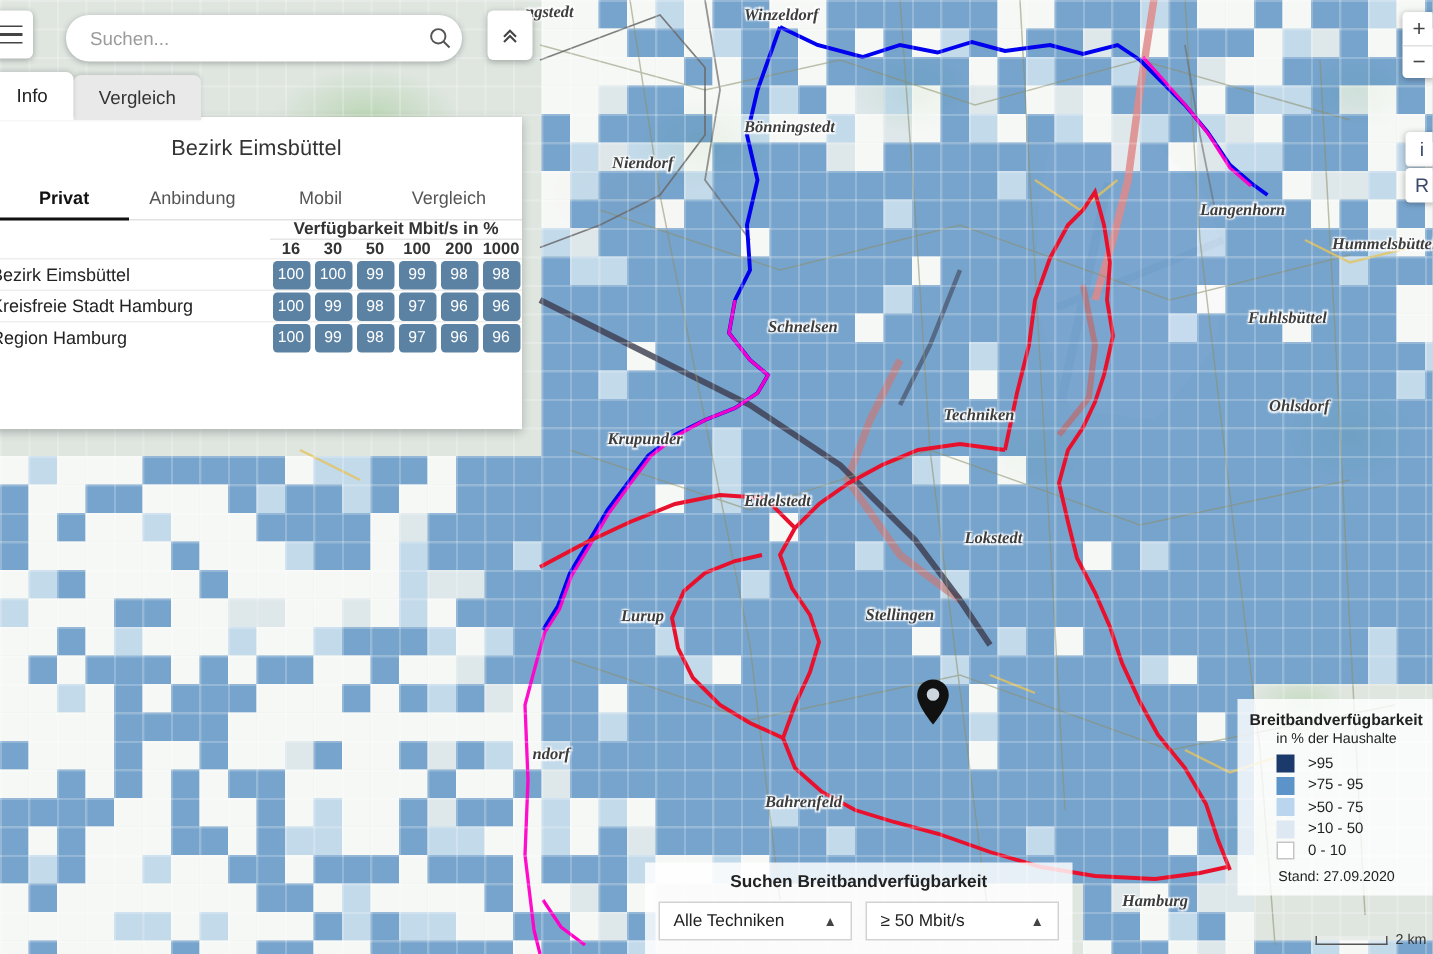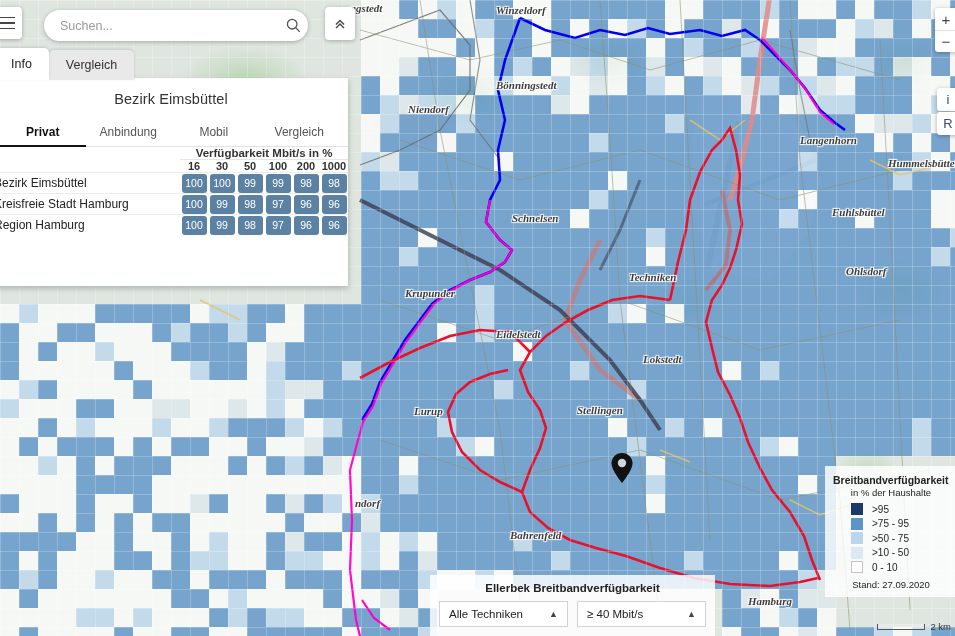--- a/index.html
+++ b/index.html
@@ -1764,26 +1764,26 @@
       </div>
     <div class="legend-stand">Stand: 27.09.2020</div>
   </div>
 
   <div class="scalebar">
     <div class="bar"></div>
     <span>2 km</span>
   </div>
 
   <div class="bottompanel">
-    <div class="bp-title">Ellerbek Breitbandverfügbarkeit</div>
+    <div class="bp-title">Suchen Breitbandverfügbarkeit</div>
     <div class="bp-selects">
       <div class="bp-select">
         <span>Alle Techniken</span>
         <span class="caret-up">▲</span>
       </div>
       <div class="bp-select">
-        <span>≥ 40 Mbit/s</span>
+        <span>≥ 50 Mbit/s</span>
         <span class="caret-up">▲</span>
       </div>
     </div>
   </div>
 
 </div>
 
 </body></html>

